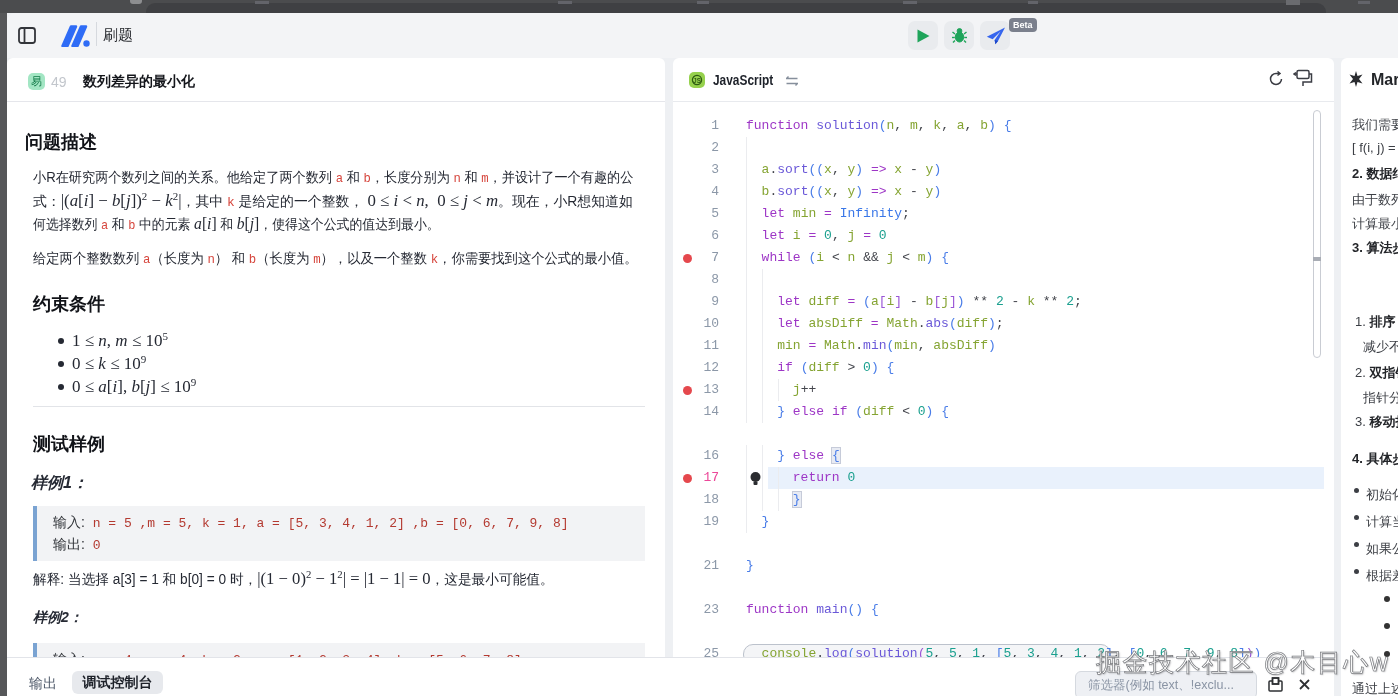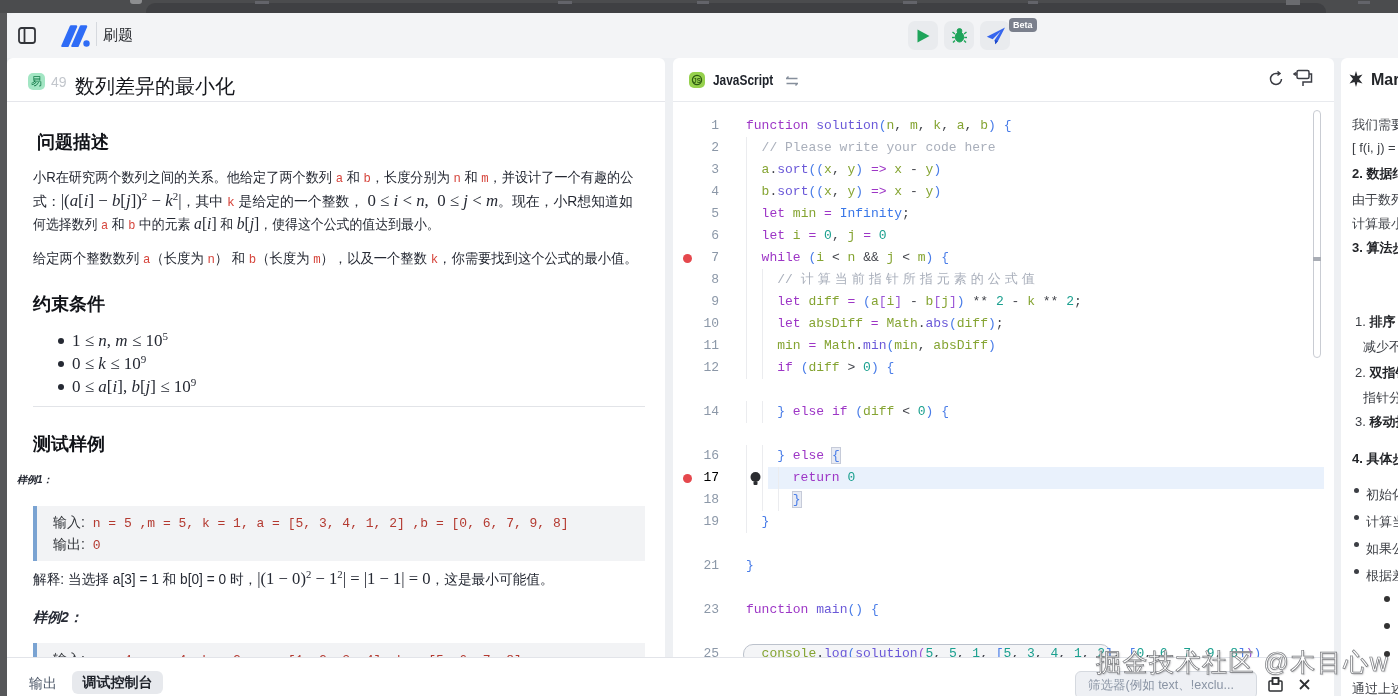--- a/index.html
+++ b/index.html
@@ -15,21 +15,21 @@
 .hbtn{position:absolute;width:30px;height:29px;background:#e9ebee;border-radius:7px}
 
 #lp{position:absolute;left:7px;top:58px;width:658px;height:599px;background:#fff;border-radius:6px 6px 0 0;overflow:hidden}
 #ed{position:absolute;left:673px;top:58px;width:661px;height:599px;background:#fff;border-radius:6px 6px 0 0;overflow:hidden}
 #rp{position:absolute;left:1341px;top:58px;width:57px;height:638px;background:#fff;border-radius:6px 0 0 0;overflow:hidden}
 #bb{position:absolute;left:7px;top:657px;width:1327px;height:39px;background:#fff;border-top:1px solid #e2e4e9}
 
 #lp .trow{position:absolute;left:0;top:0;width:658px;height:44px;border-bottom:1px solid #e5e6eb}
 .badge{position:absolute;left:21px;top:15px;width:17px;height:17px;background:#a3e6c4;color:#117947;border-radius:5px;font-size:11px;line-height:17px;text-align:center}
 .pid{position:absolute;left:44px;top:16px;color:#c2c6cc;font-size:14px}
-.ptitle{position:absolute;left:68px;top:15px;color:#15171c;font-size:20px;font-weight:normal}
+.ptitle{position:absolute;left:76px;top:15px;color:#15171c;font-size:14px;font-weight:bold}
 .doc{color:#252933;font-size:14px}
 .doc h3{font-size:18px;color:#111318;font-weight:bold}
 code.r{font-family:"Liberation Mono",monospace;color:#d6453c;font-size:13px}
 .math{font-family:"Liberation Serif",serif;font-size:17px;white-space:nowrap}
 .math i{font-family:"Liberation Serif",serif}
 .math sup{font-size:11px;vertical-align:baseline;position:relative;top:-6px}
 .cb{position:absolute;left:26px;width:612px;background:#f2f3f5;border-left:4px solid #7aa3d2;padding:6px 0 5px 16px;font-size:14px;color:#2f3237;line-height:21px;white-space:nowrap}
 .cb code{font-family:"Liberation Mono",monospace;color:#b43a31;font-size:13px}
 
 #ed .ehdr{position:absolute;left:0;top:0;width:661px;height:44px;border-bottom:1px solid #e8eaee}
@@ -106,35 +106,35 @@
   <div class="abs" style="left:1002px;top:5px;background:#7b808d;border-radius:4px;color:#fff;font-size:9px;font-weight:bold;padding:2px 4px">Beta</div>
 </div>
 
 <div id="lp">
   <div class="trow">
     <div class="badge">易</div>
     <div class="pid">49</div>
     <div class="ptitle">数列差异的最小化</div>
   </div>
   <div class="doc">
-    <h3 class="abs" style="left:30px;top:72px">问题描述</h3>
+    <h3 class="abs" style="left:18px;top:72px">问题描述</h3>
     <div class="abs" style="left:26px;top:108px;line-height:23px;white-space:nowrap;transform:scaleX(0.94);transform-origin:left top">小R在研究两个数列之间的关系。他给定了两个数列 <code class="r">a</code> 和 <code class="r">b</code>，长度分别为 <code class="r">n</code> 和 <code class="r">m</code>，并设计了一个有趣的公</div>
     <div class="abs" style="left:26px;top:131px;line-height:23px;white-space:nowrap;transform:scaleX(0.99);transform-origin:left top">式：<span class="math">|(<i>a</i>[<i>i</i>] − <i>b</i>[<i>j</i>])<sup>2</sup> − <i>k</i><sup>2</sup>|</span>，其中 <code class="r">k</code> 是给定的一个整数，<span class="math"> 0 ≤ <i>i</i> &lt; <i>n</i>,&nbsp; 0 ≤ <i>j</i> &lt; <i>m</i></span>。现在，小R想知道如</div>
     <div class="abs" style="left:26px;top:154px;line-height:23px;white-space:nowrap;transform:scaleX(0.92);transform-origin:left top">何选择数列 <code class="r">a</code> 和 <code class="r">b</code> 中的元素 <span class="math"><i>a</i>[<i>i</i>]</span> 和 <span class="math"><i>b</i>[<i>j</i>]</span>，使得这个公式的值达到最小。</div>
     <div class="abs" style="left:26px;top:189px;line-height:23px;white-space:nowrap;transform:scaleX(0.95);transform-origin:left top">给定两个整数数列 <code class="r">a</code>（长度为 <code class="r">n</code>） 和 <code class="r">b</code>（长度为 <code class="r">m</code>），以及一个整数 <code class="r">k</code>，你需要找到这个公式的最小值。</div>
     <h3 class="abs" style="left:26px;top:234px">约束条件</h3>
     <div class="abs" style="left:51px;top:280px;width:6px;height:6px;border-radius:50%;background:#252933"></div>
     <div class="abs" style="left:51px;top:303px;width:6px;height:6px;border-radius:50%;background:#252933"></div>
     <div class="abs" style="left:51px;top:326px;width:6px;height:6px;border-radius:50%;background:#252933"></div>
     <div class="abs math" style="left:65px;top:273px">1 ≤ <i>n</i>, <i>m</i> ≤ 10<sup>5</sup></div>
     <div class="abs math" style="left:65px;top:296px">0 ≤ <i>k</i> ≤ 10<sup>9</sup></div>
     <div class="abs math" style="left:65px;top:319px">0 ≤ <i>a</i>[<i>i</i>], <i>b</i>[<i>j</i>] ≤ 10<sup>9</sup></div>
     <div class="abs" style="left:26px;top:348px;width:612px;height:1px;background:#e2e4e8"></div>
     <h3 class="abs" style="left:26px;top:374px">测试样例</h3>
-    <div class="abs" style="left:10px;top:415px;font-style:italic;font-weight:bold;font-size:10px">样例1：</div>
+    <div class="abs" style="left:24px;top:415px;font-style:italic;font-weight:bold;font-size:16px">样例1：</div>
     <div class="cb" style="top:448px"><span>输入:</span><code> n = 5 ,m = 5, k = 1, a = [5, 3, 4, 1, 2] ,b = [0, 6, 7, 9, 8]</code><br><span>输出:</span><code> 0</code></div>
     <div class="abs" style="left:26px;top:509px;line-height:23px;white-space:nowrap;transform:scaleX(0.977);transform-origin:left top">解释: 当选择 a[3] = 1 和 b[0] = 0 时，<span class="math">|(1 − 0)<sup>2</sup> − 1<sup>2</sup>| = |1 − 1| = 0</span>，这是最小可能值。</div>
     <div class="abs" style="left:26px;top:551px;font-style:italic;font-weight:bold;font-size:14px">样例2：</div>
     <div class="cb" style="top:585px"><span>输入:</span><code> n = 4 ,m = 4, k = 2, a = [1, 2, 3, 4] ,b = [5, 6, 7, 8]</code><br></div>
   </div>
 </div>
 
 <div id="ed">
   <div class="ehdr">
     <svg class="abs" style="left:16px;top:14px" width="16" height="16" viewBox="0 0 16 16">
@@ -153,34 +153,35 @@
       </svg>
     <svg class="abs" style="left:620px;top:11px" width="20" height="19" viewBox="0 0 20 19" fill="none" stroke="#3b3d44" stroke-width="1.5">
         <rect x="4" y="1.5" width="12" height="8" rx="1.5"></rect>
         <path d="M16 5 L18.5 5 L18.5 13 L10 13 L10 17"></path>
         <path d="M4 5 L1 5"></path>
         <path d="M3 3.5 L1 5 L3 6.5"></path>
       </svg>
   </div>
   <div class="codearea" id="code">
       <div class="cl" style="top:0px"><div class="ln">1</div><div class="ct"><span class="k">function</span> <span class="f">solution</span><span class="pb">(</span><span class="v">n</span><span class="o">,</span> <span class="v">m</span><span class="o">,</span> <span class="v">k</span><span class="o">,</span> <span class="v">a</span><span class="o">,</span> <span class="v">b</span><span class="pb">)</span> <span class="pb">{</span></div></div>
-      <div class="cl" style="top:22px"><div class="ln">2</div><div class="ig" style="left:73px"></div><div class="ct">  <span class="cm">// Please write your code here</span></div></div>
+      <div class="cl" style="top:22px"><div class="ln">2</div><div class="ig" style="left:73px"></div></div>
       <div class="cl" style="top:44px"><div class="ln">3</div><div class="ig" style="left:73px"></div><div class="ct">  <span class="v">a</span><span class="o">.</span><span class="f">sort</span><span class="pb">((</span><span class="v">x</span><span class="o">,</span> <span class="v">y</span><span class="pb">)</span> <span class="k">=&gt;</span> <span class="v">x</span> <span class="o">-</span> <span class="v">y</span><span class="pb">)</span></div></div>
       <div class="cl" style="top:66px"><div class="ln">4</div><div class="ig" style="left:73px"></div><div class="ct">  <span class="v">b</span><span class="o">.</span><span class="f">sort</span><span class="pb">((</span><span class="v">x</span><span class="o">,</span> <span class="v">y</span><span class="pb">)</span> <span class="k">=&gt;</span> <span class="v">x</span> <span class="o">-</span> <span class="v">y</span><span class="pb">)</span></div></div>
       <div class="cl" style="top:88px"><div class="ln">5</div><div class="ig" style="left:73px"></div><div class="ct">  <span class="k">let</span> <span class="v">min</span> <span class="k">=</span> <span class="bl">Infinity</span><span class="o">;</span></div></div>
       <div class="cl" style="top:110px"><div class="ln">6</div><div class="ig" style="left:73px"></div><div class="ct">  <span class="k">let</span> <span class="v">i</span> <span class="k">=</span> <span class="nm">0</span><span class="o">,</span> <span class="v">j</span> <span class="k">=</span> <span class="nm">0</span></div></div>
       <div class="cl" style="top:132px"><div class="bp"></div><div class="ln">7</div><div class="ig" style="left:73px"></div><div class="ct">  <span class="k">while</span> <span class="pb">(</span><span class="v">i</span> <span class="o">&lt;</span> <span class="v">n</span> <span class="o">&amp;&amp;</span> <span class="v">j</span> <span class="o">&lt;</span> <span class="v">m</span><span class="pb">)</span> <span class="pb">{</span></div></div>
-      <div class="cl" style="top:154px"><div class="ln">8</div><div class="ig" style="left:73px"></div><div class="ig" style="left:89px"></div><div class="ct">    <span class="cm">// <span style="letter-spacing:4px">计算当前指针所指元素的公式值</span></span></div></div>
+      <div class="cl" style="top:154px"><div class="ln">8</div><div class="ig" style="left:73px"></div><div class="ig" style="left:89px"></div></div>
       <div class="cl" style="top:176px"><div class="ln">9</div><div class="ig" style="left:73px"></div><div class="ig" style="left:89px"></div><div class="ct">    <span class="k">let</span> <span class="v">diff</span> <span class="k">=</span> <span class="pb">(</span><span class="v">a</span><span class="pp">[</span><span class="v">i</span><span class="pp">]</span> <span class="o">-</span> <span class="v">b</span><span class="pp">[</span><span class="v">j</span><span class="pp">]</span><span class="pb">)</span> <span class="o">**</span> <span class="nm">2</span> <span class="o">-</span> <span class="v">k</span> <span class="o">**</span> <span class="nm">2</span><span class="o">;</span></div></div>
       <div class="cl" style="top:198px"><div class="ln">10</div><div class="ig" style="left:73px"></div><div class="ig" style="left:89px"></div><div class="ct">    <span class="k">let</span> <span class="v">absDiff</span> <span class="k">=</span> <span class="v">Math</span><span class="o">.</span><span class="f">abs</span><span class="pb">(</span><span class="v">diff</span><span class="pb">)</span><span class="o">;</span></div></div>
       <div class="cl" style="top:220px"><div class="ln">11</div><div class="ig" style="left:73px"></div><div class="ig" style="left:89px"></div><div class="ct">    <span class="v">min</span> <span class="k">=</span> <span class="v">Math</span><span class="o">.</span><span class="f">min</span><span class="pb">(</span><span class="v">min</span><span class="o">,</span> <span class="v">absDiff</span><span class="pb">)</span></div></div>
       <div class="cl" style="top:242px"><div class="ln">12</div><div class="ig" style="left:73px"></div><div class="ig" style="left:89px"></div><div class="ct">    <span class="k">if</span> <span class="pb">(</span><span class="v">diff</span> <span class="o">&gt;</span> <span class="nm">0</span><span class="pb">)</span> <span class="pb">{</span></div></div>
+      <div class="cl" style="top:264px"><div class="bp"></div><div class="ln">13</div><div class="ig" style="left:73px"></div><div class="ig" style="left:89px"></div><div class="ig" style="left:105px"></div><div class="ct">      <span class="v">j</span><span class="o">++</span></div></div>
       <div class="cl" style="top:286px"><div class="ln">14</div><div class="ig" style="left:73px"></div><div class="ig" style="left:89px"></div><div class="ct">    <span class="pb">}</span> <span class="k">else</span> <span class="k">if</span> <span class="pb">(</span><span class="v">diff</span> <span class="o">&lt;</span> <span class="nm">0</span><span class="pb">)</span> <span class="pb">{</span></div></div>
       <div class="cl" style="top:330px"><div class="ln">16</div><div class="ig" style="left:73px"></div><div class="ig" style="left:89px"></div><div class="ct">    <span class="pb">}</span> <span class="k">else</span> <span class="pb bm">{</span></div></div>
-      <div class="cl" style="top:352px"><div class="hl17"></div><div class="bp"></div><div class="ln" style="color:#000000">17</div><div class="ig" style="left:73px"></div><div class="ig" style="left:89px"></div><div class="ig" style="left:105px"></div><svg style="position:absolute;left:76px;top:4px" width="13" height="15" viewBox="0 0 13 15">
+      <div class="cl" style="top:352px"><div class="hl17"></div><div class="bp"></div><div class="ln" style="color:#ec4899">17</div><div class="ig" style="left:73px"></div><div class="ig" style="left:89px"></div><div class="ig" style="left:105px"></div><svg style="position:absolute;left:76px;top:4px" width="13" height="15" viewBox="0 0 13 15">
           <circle cx="6.5" cy="6" r="5" fill="#2a2c30"></circle>
           <rect x="4.5" y="10.5" width="4" height="3.5" rx="1" fill="#2a2c30"></rect>
         </svg><div class="ct">      <span class="k">return</span> <span class="nm">0</span></div></div>
       <div class="cl" style="top:374px"><div class="ln">18</div><div class="ig" style="left:73px"></div><div class="ig" style="left:89px"></div><div class="ig" style="left:105px"></div><div class="ct">      <span class="pb bm">}</span></div></div>
       <div class="cl" style="top:396px"><div class="ln">19</div><div class="ig" style="left:73px"></div><div class="ct">  <span class="pb">}</span></div></div>
       <div class="cl" style="top:440px"><div class="ln">21</div><div class="ct"><span class="pb">}</span></div></div>
       <div class="cl" style="top:484px"><div class="ln">23</div><div class="ct"><span class="k">function</span> <span class="f">main</span><span class="pb">()</span> <span class="pb">{</span></div></div>
       <div class="cl" style="top:528px"><div style="position:absolute;left:70px;top:1px;width:368px;height:21px;border:1px solid #bcc2cc;border-radius:10px;background:#f4f5f7"></div><div class="ln">25</div><div class="ct">  <span class="v">console</span><span class="o">.</span><span class="f">log</span><span class="pb">(</span><span class="f">solution</span><span class="pp">(</span><span class="nm">5</span><span class="o">,</span> <span class="nm">5</span><span class="o">,</span> <span class="nm">1</span><span class="o">,</span> <span class="pb">[</span><span class="nm">5</span><span class="o">,</span> <span class="nm">3</span><span class="o">,</span> <span class="nm">4</span><span class="o">,</span> <span class="nm">1</span><span class="o">,</span> <span class="nm">2</span><span class="pb">]</span><span class="o">,</span> <span class="pb">[</span><span class="nm">0</span><span class="o">,</span> <span class="nm">6</span><span class="o">,</span> <span class="nm">7</span><span class="o">,</span> <span class="nm">9</span><span class="o">,</span> <span class="nm">8</span><span class="pb">]</span><span class="pp">)</span><span class="pb">)</span></div></div>
     </div>
 </div>

